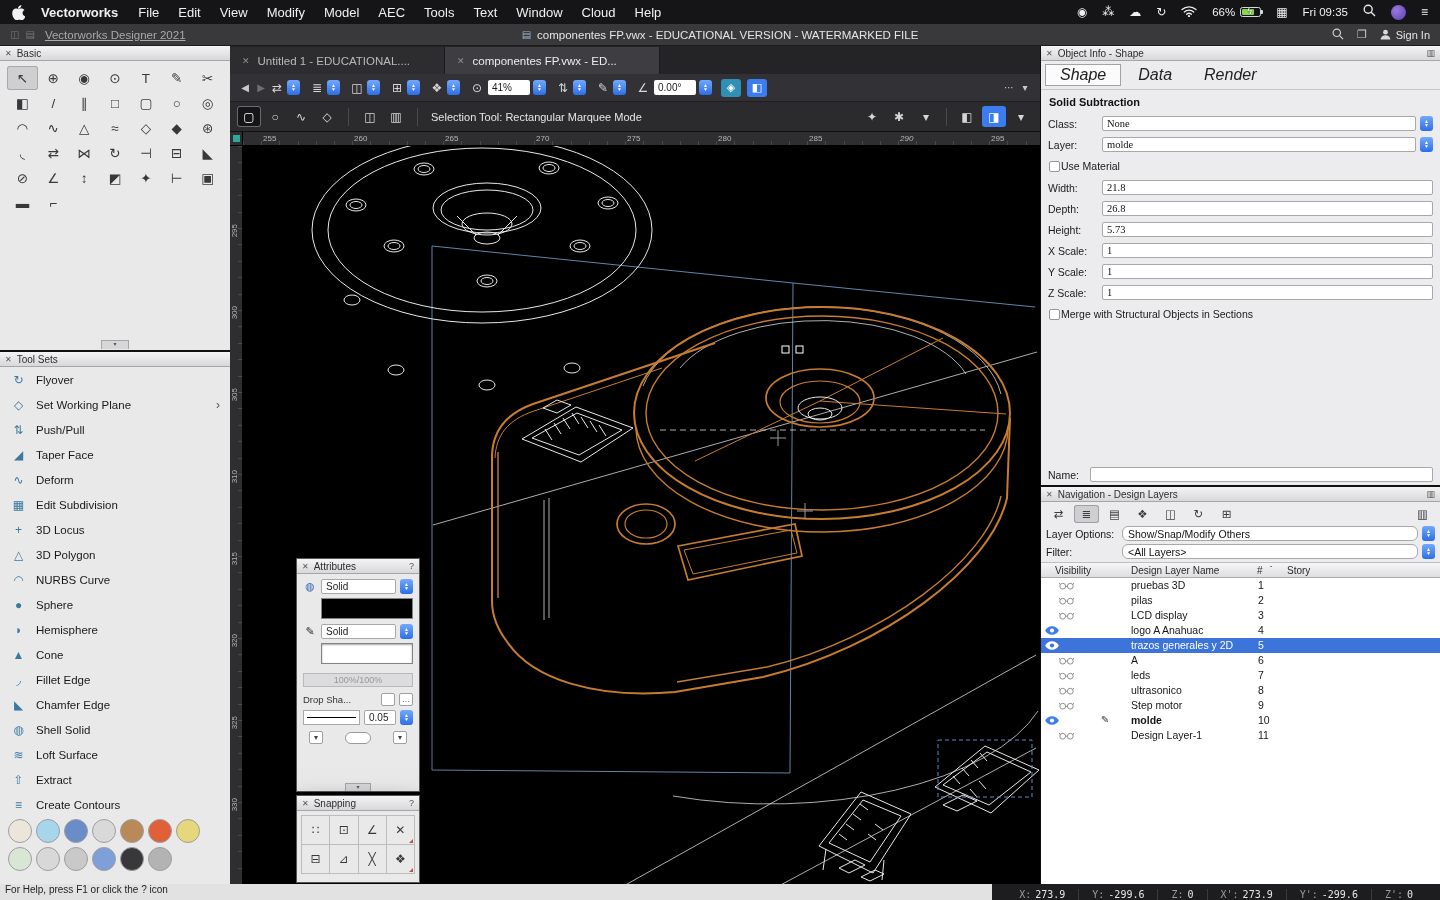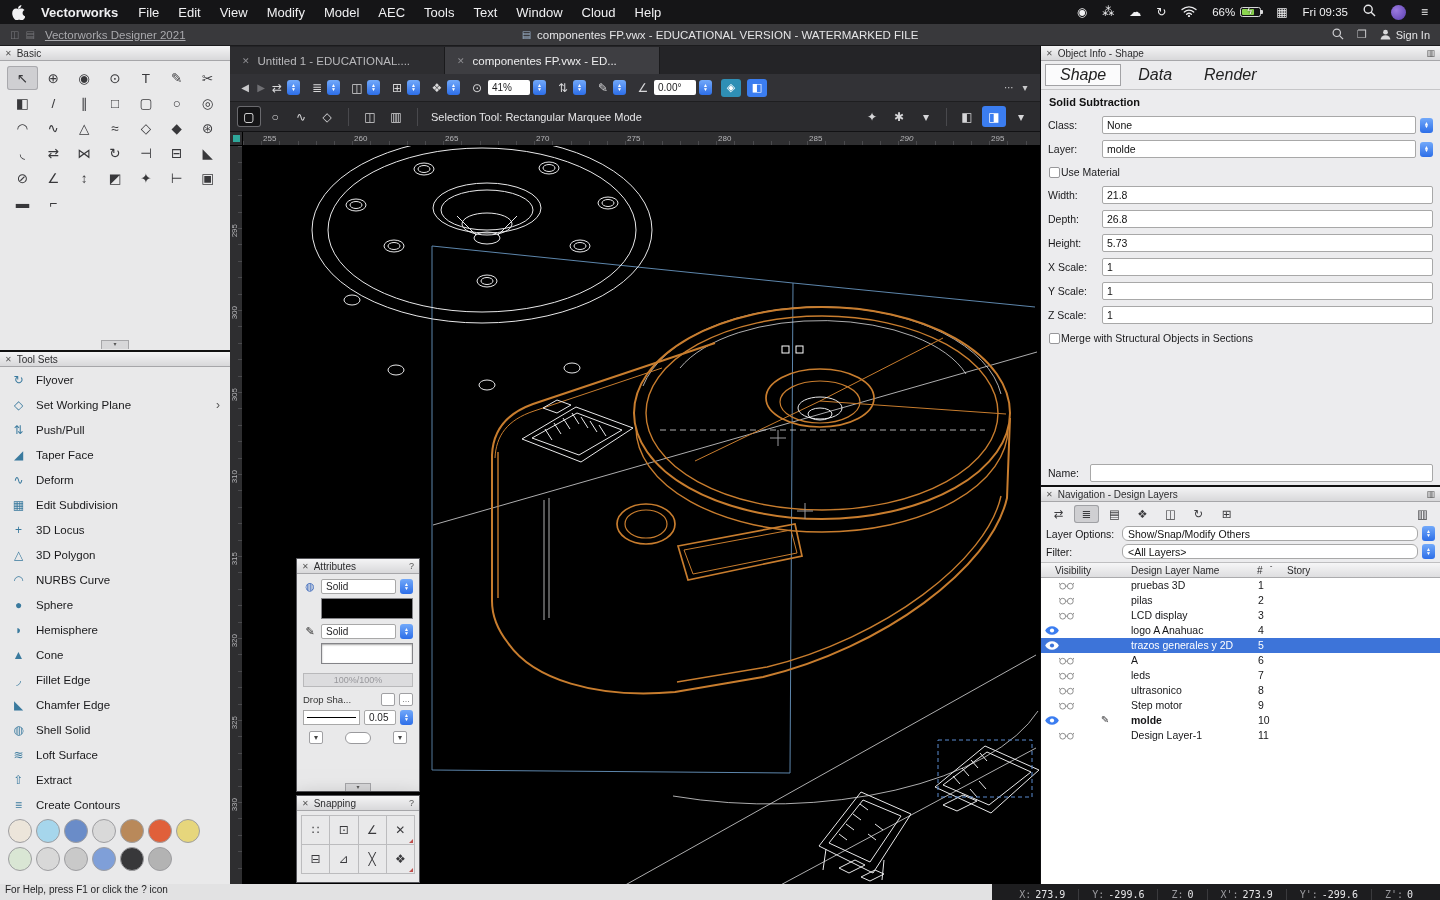--- a/index.html
+++ b/index.html
@@ -112,21 +112,21 @@
 
   
   .objinfo{position:absolute;left:1040px;top:46px;width:400px;height:441px;background:#ececee;border-left:1px solid #0e0e10;border-bottom:2px solid #111;}
   .oi-tabs{display:flex;gap:2px;padding:3px 4px;border-bottom:1px solid #c6c6c8;}
   .oi-tab{padding:2px 15px;font-size:16px;color:#222;border-radius:0;font-style:italic;}
   .oi-tab-active{background:#fbfbfc;box-shadow:inset 0 0 0 1px #a2a2a5;}
   .oi-body{display:flex;flex-direction:column;padding:4px 7px 7px;height:calc(100% - 40px);}
   .oi-type{font-weight:bold;font-size:11px;margin:2px 0 8px 1px;color:#111;}
   .oi-row{display:flex;align-items:center;gap:4px;margin-bottom:6px;}
   .oi-label{flex:0 0 50px;font-size:10.5px;color:#19191b;}
-  .oi-field{flex:1;height:15px;background:#fff;border:1px solid #a8a8a8;border-radius:2px;font-size:10.5px;display:flex;align-items:center;padding:8px 4px;color:#111;}
+  .oi-field{flex:1;height:15px;background:#fff;border:1px solid #a8a8a8;border-radius:2px;font-size:10.5px;display:flex;align-items:center;padding:0 4px;color:#111;font-family:Liberation Serif, serif;}
   .cb{width:11px;height:11px;background:#fff;border:1px solid #97979a;border-radius:2px;display:inline-block;flex:0 0 auto;}
   .oi-check{display:flex;align-items:center;gap:1px;font-size:10.5px;margin:2px 0 8px 1px;color:#19191b;}
   .oi-spacer{flex:1;}
   .navigation{position:absolute;left:1040px;top:487px;width:400px;height:397px;background:#ececee;border-left:1px solid #0e0e10;display:flex;flex-direction:column;}
   .nav-icons{display:flex;align-items:center;gap:3px;padding:3px 5px;}
   .nav-icon{width:25px;height:18px;display:flex;align-items:center;justify-content:center;font-size:11.5px;color:#3c3c3f;border-radius:3px;}
   .nav-active{background:#cfcfd2;box-shadow:inset 0 0 0 1px #9fa0a4;}
   .nav-icon-right{margin-left:auto;}
   .nav-row{display:flex;align-items:center;gap:4px;padding:0 5px;margin-bottom:3px;}
   .nav-label{font-size:10.5px;flex:0 0 72px;color:#19191b;}

